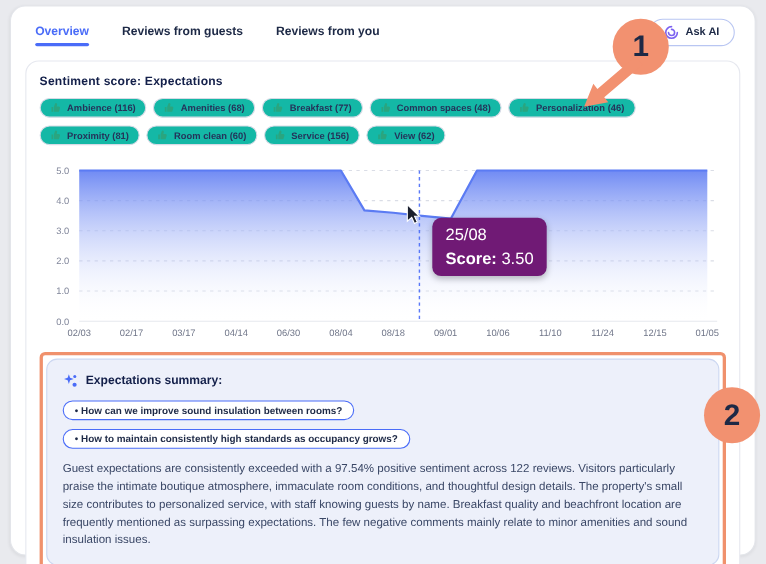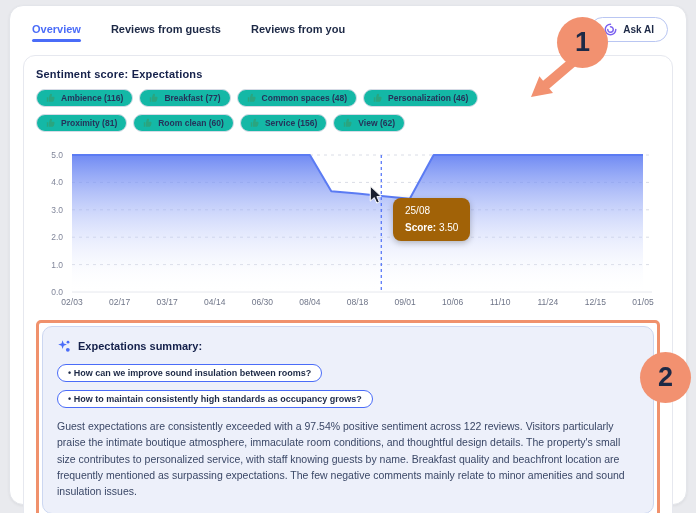--- a/index.html
+++ b/index.html
@@ -43,22 +43,22 @@
     padding:3px 9px; font-size:8.5px; font-weight:700; color:#25335a;
     white-space:nowrap; cursor:pointer;
   }
   .chip.selected { border:1.5px solid #4a6cf8; padding:2.5px 8.5px; }
   .chip.ring { outline:3px solid #f0916c; outline-offset:2px; border-radius:999px; }
   .chip .close { font-size:10px; font-weight:700; color:#25335a; margin-left:2px; cursor:pointer; }
   
   .chart-wrap { position:relative; margin-top:10px; height:170px; }
   .tooltip {
     position:absolute; left:357px; top:56px; z-index:5;
-    background:#a16207; color:#fff; border-radius:8px; padding:8px 12px;
-    font-size:10px; line-height:1; box-shadow:0 2px 6px rgba(0,0,0,.25);
+    background:#701a75; color:#fff; border-radius:8px; padding:8px 12px;
+    font-size:15px; line-height:1; box-shadow:0 2px 6px rgba(0,0,0,.25);
   }
   .tooltip .tt-date { margin-bottom:7px; }
   .tooltip .tt-label { font-weight:700; }
   
   .summary-ring { margin-top:8px; border:3px solid #f0916c; border-radius:5px; padding:3px; }
   .summary-box { background:#edf0fa; border:1px solid #ccd7f1; border-radius:10px; padding:12px 14px 14px 14px; }
   .summary-head { display:flex; align-items:center; gap:7px; }
   .summary-title { font-size:11px; font-weight:700; color:#14204a; }
   .q-row { display:flex; gap:8px; margin-top:11px; flex-wrap:wrap; }
   .q-chip {
@@ -103,20 +103,28 @@
 
     <div class="chip-rows" id="chip-rows">
         <div class="chip-row">
           <div class="chip">
             <span style="display:flex">
               <svg width="10" height="10" viewBox="0 0 12 12">
                 <path d="M1 5h1.8v5.4H1z M3.6 10.4h4.5c.6 0 1.1-.4 1.25-1l.9-3.2c.2-.8-.4-1.6-1.25-1.6H6.6l.55-2.2A1.25 1.25 0 0 0 4.8 1.6L3.6 5Z" fill="#2aa57f"></path>
               </svg>
             </span>
             <span>Ambience (116)</span>
+          </div>
+          <div class="chip">
+            <span style="display:flex">
+              <svg width="10" height="10" viewBox="0 0 12 12">
+                <path d="M1 5h1.8v5.4H1z M3.6 10.4h4.5c.6 0 1.1-.4 1.25-1l.9-3.2c.2-.8-.4-1.6-1.25-1.6H6.6l.55-2.2A1.25 1.25 0 0 0 4.8 1.6L3.6 5Z" fill="#2aa57f"></path>
+              </svg>
+            </span>
+            <span>Amenities (68)</span>
           </div>
           <div class="chip">
             <span style="display:flex">
               <svg width="10" height="10" viewBox="0 0 12 12">
                 <path d="M1 5h1.8v5.4H1z M3.6 10.4h4.5c.6 0 1.1-.4 1.25-1l.9-3.2c.2-.8-.4-1.6-1.25-1.6H6.6l.55-2.2A1.25 1.25 0 0 0 4.8 1.6L3.6 5Z" fill="#2aa57f"></path>
               </svg>
             </span>
             <span>Breakfast (77)</span>
           </div>
           <div class="chip">

